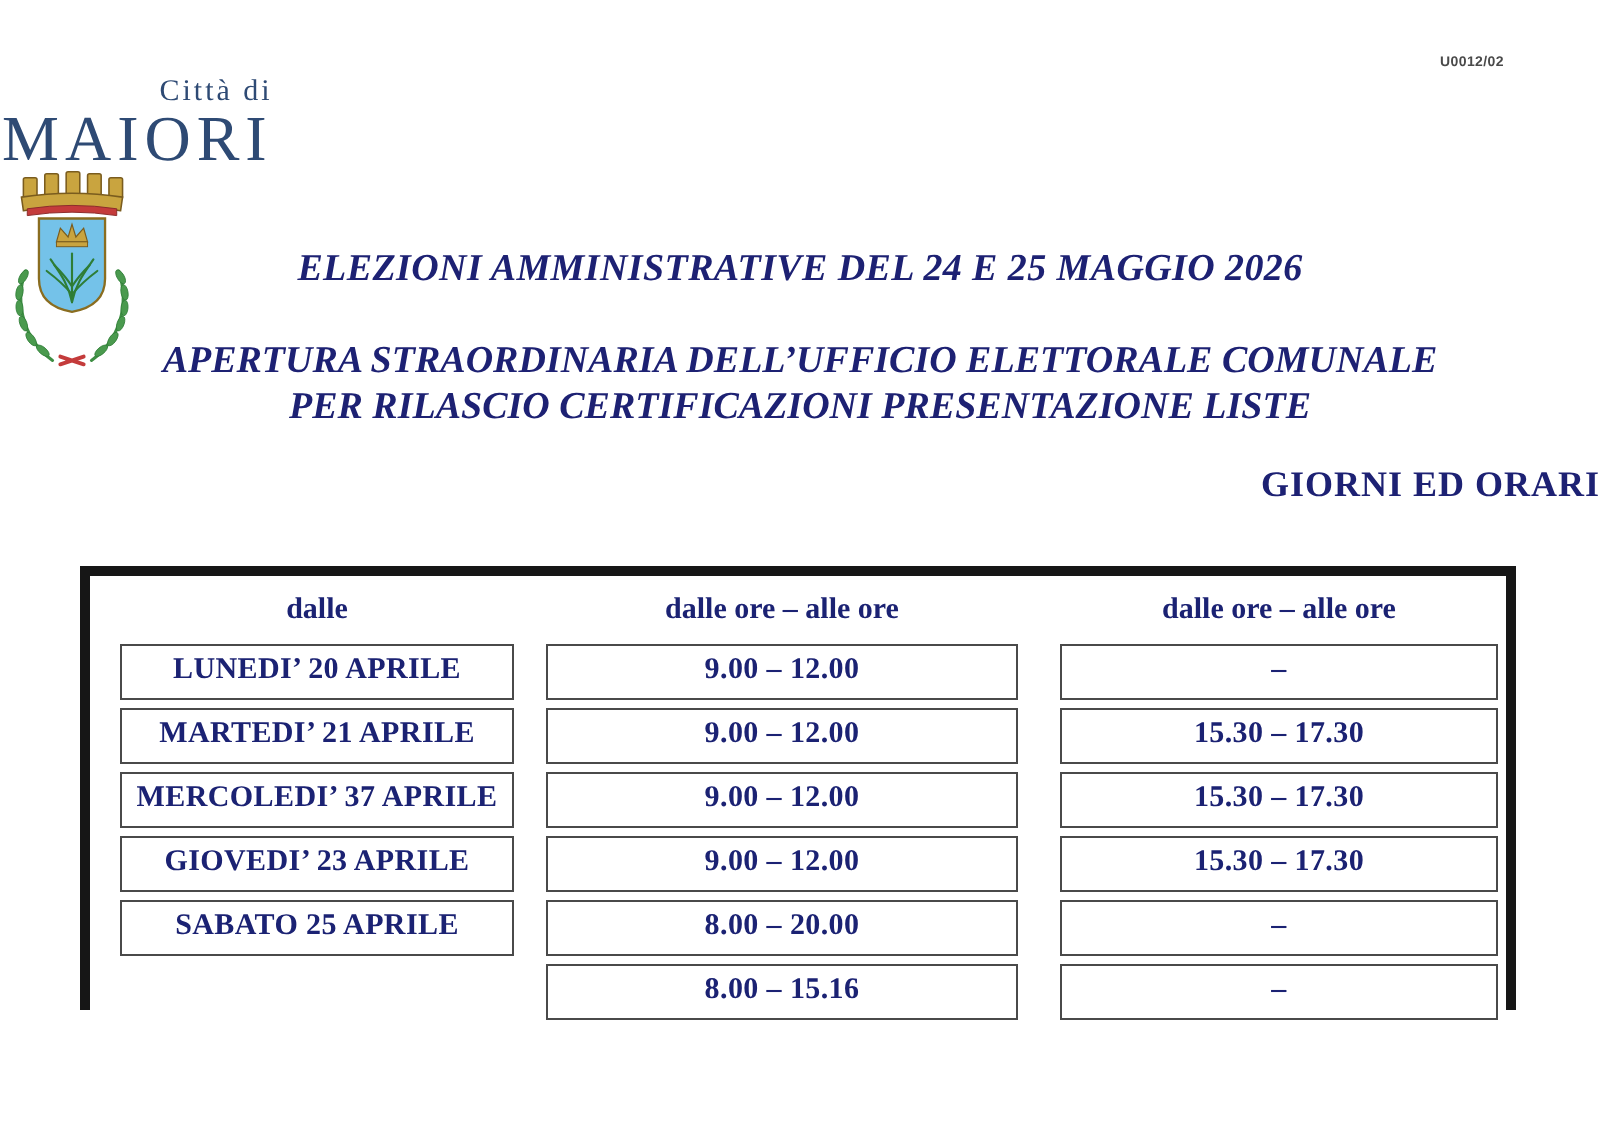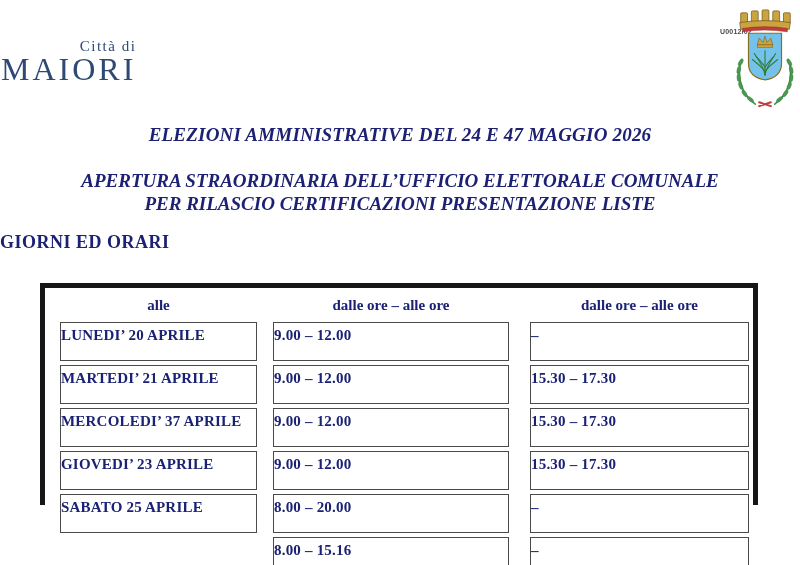--- a/index.html
+++ b/index.html
@@ -23,22 +23,23 @@
     font-weight: bold;
     color: #4a4a4a;
     letter-spacing: 0.2px;
   }
   .logo-group {
     position: absolute;
     top: 8px;
     left: 1px;
     right: 0;
     display: flex;
-    justify-content: space-between;
+    justify-content: center;
     align-items: flex-start;
+    flex-direction: column;
   }
   .logo-text {
     text-align: right;
     color: #2e4a74;
     margin-top: 30px;
     margin-right: 13px;
   }
   .logo-city-prefix {
     font-size: 15px;
     letter-spacing: 1.5px;
@@ -78,21 +79,21 @@
     font-weight: bold;
     color: #1d2173;
     line-height: 23px;
     font-style: italic;
   }
   .section-heading {
     position: absolute;
     top: 232px;
     left: 0;
     width: 100%;
-    text-align: left;
+    text-align: right;
     font-size: 18px;
     font-weight: bold;
     color: #1d2173;
     letter-spacing: 0.5px;
   }
   
   .table-wrap {
     position: absolute;
     top: 283px;
     left: 40px;
@@ -113,27 +114,28 @@
     font-weight: bold;
     color: #1b2273;
     text-align: center;
   }
   .cols-row { display: flex; }
   .col { display: flex; flex-direction: column; }
   .w-date { width: 197px; margin-right: 16px; }
   .w-am   { width: 236px; margin-right: 21px; }
   .w-pm   { width: 219px; }
   .cell {
-    height: 39px;
+    height: 28px;
     margin-bottom: 4px;
     border: 1px solid #4a4a4a;
     background: #ffffff;
     font-size: 15px;
     font-weight: bold;
     color: #1b2273;
+    text-align: center;
     line-height: 25px;
     letter-spacing: 0.2px;
   }
   .col .cell:last-child { margin-bottom: 0; }
 </style>
 </head>
 <body>
 
 <div class="page">
 
@@ -189,32 +191,32 @@
           <ellipse cx="61" cy="79" rx="4" ry="1.8" transform="rotate(110 61 79)"></ellipse>
           <ellipse cx="57" cy="87" rx="4" ry="1.8" transform="rotate(125 57 87)"></ellipse>
           <ellipse cx="51" cy="93" rx="4" ry="1.8" transform="rotate(140 51 93)"></ellipse>
         </g>
 
         <path d="M30,96 L42,100 M42,96 L30,100" stroke="#c43b3b" stroke-width="2" stroke-linecap="round"></path>
       </svg>
     </span>
   </div>
 
-  <div class="title-line">ELEZIONI AMMINISTRATIVE DEL 24 E 47 MAGGIO 2026</div>
+  <div class="title-line">ELEZIONI AMMINISTRATIVE DEL 24 E 25 MAGGIO 2026</div>
 
   <div class="subtitle-block">
     <div>APERTURA STRAORDINARIA DELL’UFFICIO ELETTORALE COMUNALE</div>
     <div>PER RILASCIO CERTIFICAZIONI PRESENTAZIONE LISTE</div>
   </div>
 
   <div class="section-heading">GIORNI ED ORARI</div>
 
   <div class="table-wrap">
     <div class="head-row">
-      <div class="head-cell w-date">alle</div>
+      <div class="head-cell w-date">dalle</div>
       <div class="head-cell w-am">dalle ore – alle ore</div>
       <div class="head-cell w-pm">dalle ore – alle ore</div>
     </div>
     <div class="cols-row">
       <div class="col w-date">
         <div class="cell">LUNEDI’ 20 APRILE</div>
         <div class="cell">MARTEDI’ 21 APRILE</div>
         <div class="cell">MERCOLEDI’ 37 APRILE</div>
         <div class="cell">GIOVEDI’ 23 APRILE</div>
         <div class="cell">SABATO 25 APRILE</div>

